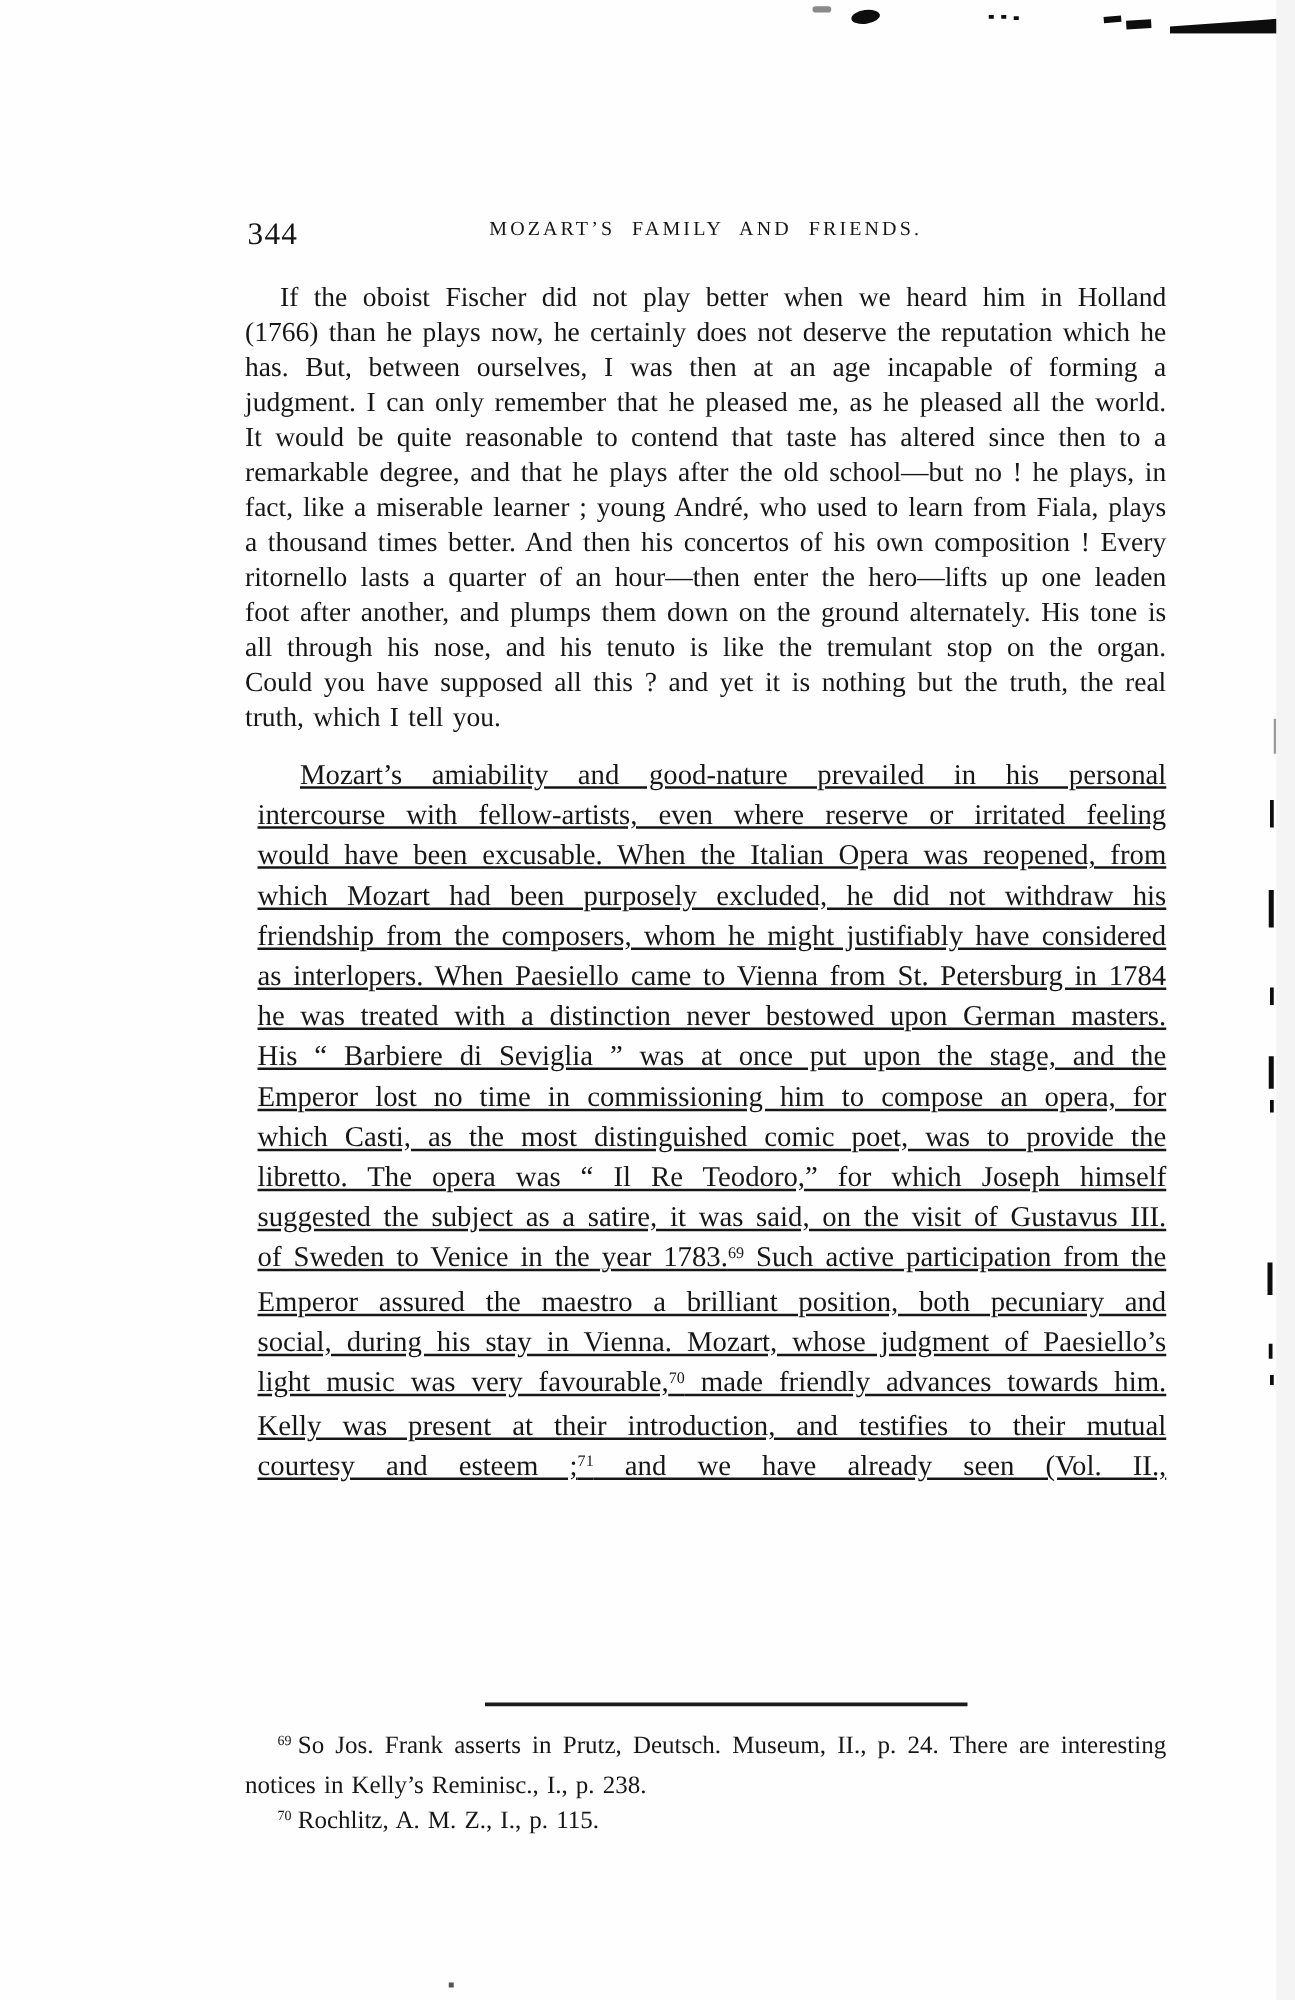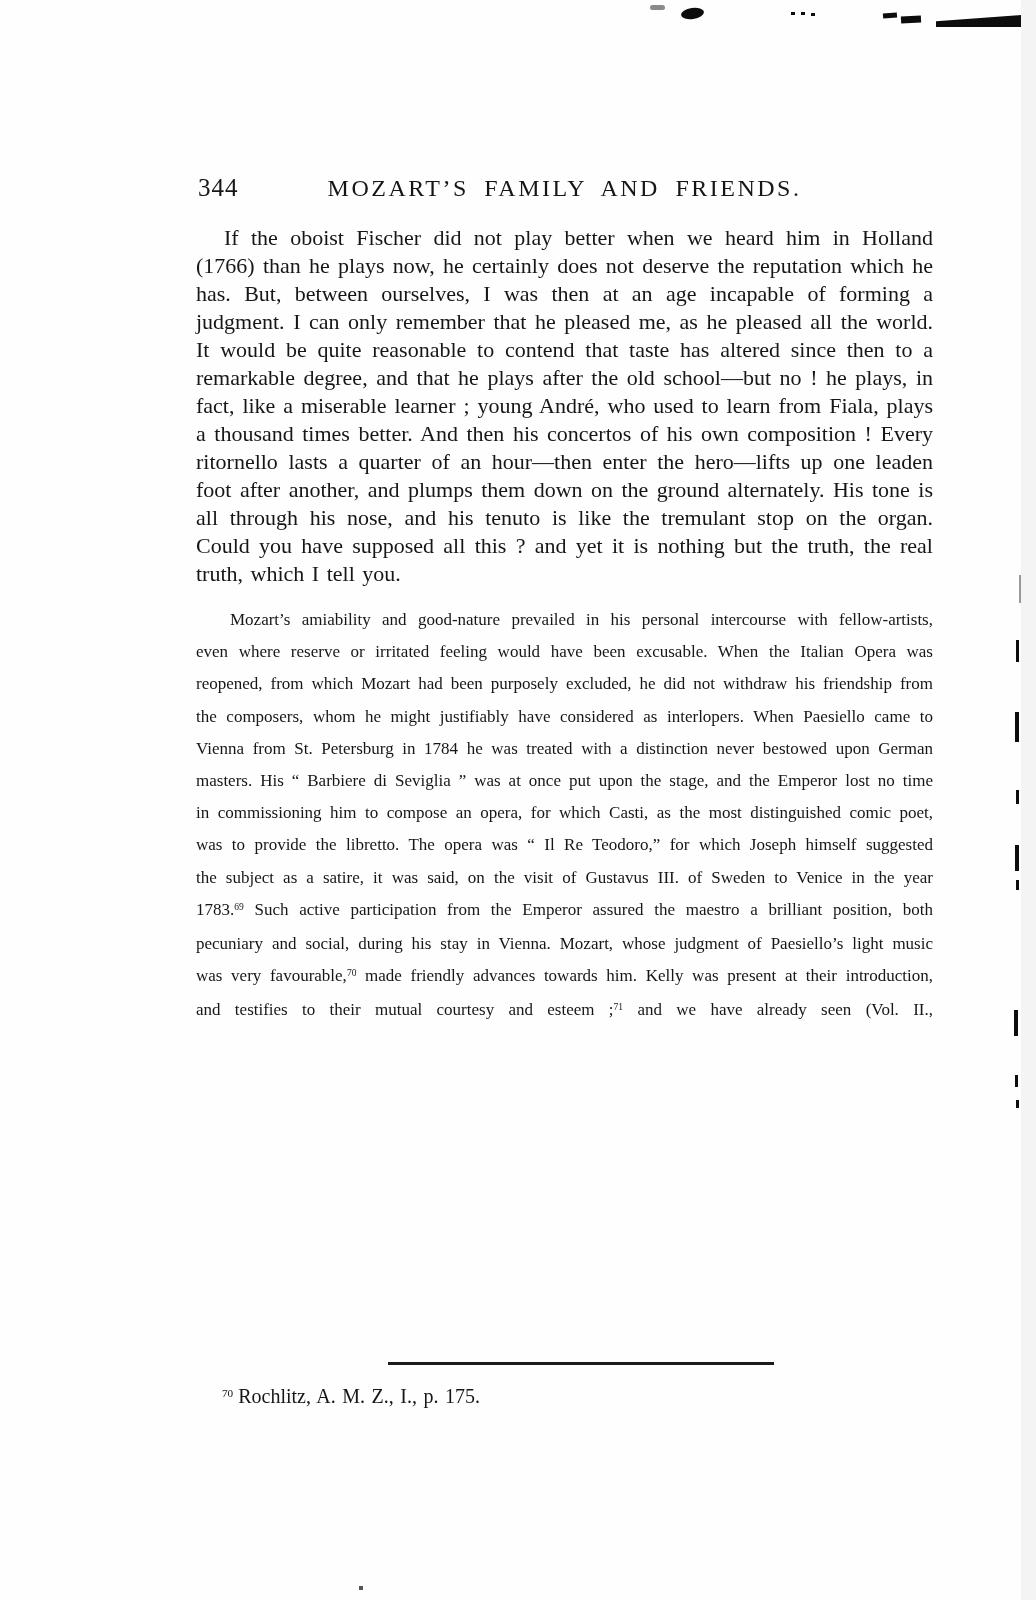--- a/index.html
+++ b/index.html
@@ -20,43 +20,44 @@
   .header {
     position: absolute;
     left: 196px; top: 172px; width: 737px; height: 34px;
   }
   .pagenum {
     position: absolute; left: 2px; top: 2px;
     font-size: 25px; letter-spacing: 1px;
   }
   .running-title {
     display: block; text-align: center;
-    font-size: 24px; letter-spacing: 2.5px; word-spacing: 7px;
+    font-size: 16px; letter-spacing: 2.5px; word-spacing: 7px;
     padding-top: 3px;
   }
 
   
   .content {
     position: absolute;
     left: 196px; top: 224px; width: 737px;
   }
   .quote {
     margin: 0;
     font-size: 22px; line-height: 28px;
     text-align: justify;
     text-indent: 28px;
     word-spacing: 2px;
   }
   .mainpara {
-    margin: 16px 0 0 0;
-    font-size: 17px; line-height: 32.2px;
+    margin: 16px 0 0 10px;
+    font-size: 23px; line-height: 32.2px;
     text-align: justify;
     text-align-last: justify;
     text-indent: 34px;
     word-spacing: 3.5px;
+    text-decoration: underline;
   }
   .fnref {
     font-size: 0.56em;
     vertical-align: baseline;
     position: relative; top: -0.55em;
     letter-spacing: 0;
   }
 
   
   .fn-rule {
@@ -91,21 +92,22 @@
     <span class="running-title">MOZART’S FAMILY AND FRIENDS.</span>
   </div>
 
   <div class="content">
     <p class="quote">If the oboist Fischer did not play better when we heard him in Holland (1766) than he plays now, he certainly does not deserve the reputation which he has.  But, between ourselves, I was then at an age incapable of forming a judgment.  I can only remember that he pleased me, as he pleased all the world.  It would be quite reasonable to contend that taste has altered since then to a remarkable degree, and that he plays after the old school—but no ! he plays, in fact, like a miserable learner ; young André, who used to learn from Fiala, plays a thousand times better.  And then his concertos of his own composition !  Every ritornello lasts a quarter of an hour—then enter the hero—lifts up one leaden foot after another, and plumps them down on the ground alternately.  His tone is all through his nose, and his tenuto is like the tremulant stop on the organ.  Could you have supposed all this ? and yet it is nothing but the truth, the real truth, which I tell you.</p>
     <p class="mainpara"><span>Mozart’s amiability and good-nature prevailed in his personal intercourse with fellow-artists, even where reserve or irritated feeling would have been excusable.  When the Italian Opera was reopened, from which Mozart had been purposely excluded, he did not withdraw his friendship from the composers, whom he might justifiably have considered as interlopers.  When Paesiello came to Vienna from St. Petersburg in 1784 he was treated with a distinction never bestowed upon German masters.  His “ Barbiere di Seviglia ” was at once put upon the stage, and the Emperor lost no time in commissioning him to compose an opera, for which Casti, as the most distinguished comic poet, was to provide the libretto.  The opera was “ Il Re Teodoro,” for which Joseph himself suggested the subject as a satire, it was said, on the visit of Gustavus III. of Sweden to Venice in the year 1783.</span><sup class="fnref">69</sup><span> Such active participation from the Emperor assured the maestro a brilliant position, both pecuniary and social, during his stay in Vienna.  Mozart, whose judgment of Paesiello’s light music was very favourable,</span><sup class="fnref">70</sup><span> made friendly advances towards him.  Kelly was present at their introduction, and testifies to their mutual courtesy and esteem ;</span><sup class="fnref">71</sup><span> and we have already seen (Vol. II.,</span></p>
   </div>
 
   <div class="fn-rule"></div>
   <div class="footnotes">
-    <p class="footnote"><sup class="fnref fnmark">70</sup><span>Rochlitz, A. M. Z., I., p. 175.</span></p>
+    <p class="footnote"><sup class="fnref fnmark">69</sup><span>So Jos. Frank asserts in Prutz, Deutsch. Museum, II., p. 24.  There are interesting notices in Kelly’s Reminisc., I., p. 238.</span></p>
+    <p class="footnote"><sup class="fnref fnmark">70</sup><span>Rochlitz, A. M. Z., I., p. 115.</span></p>
   </div>
 
   <div>
     <div class="artifact" style="left:650px; top:5px; width:15px; height:5px; background:#8a8a8a; border-radius:3px;"></div>
     <div class="artifact" style="left:681px; top:8px; width:23px; height:11px; border-radius:50%; transform:rotate(-8deg);"></div>
     <div class="artifact" style="left:791px; top:12px; width:4px; height:3px;"></div>
     <div class="artifact" style="left:801px; top:12px; width:4px; height:3px;"></div>
     <div class="artifact" style="left:811px; top:13px; width:4px; height:3px;"></div>
     <div class="artifact" style="left:883px; top:13px; width:14px; height:5px; transform:rotate(-5deg);"></div>
     <div class="artifact" style="left:901px; top:16px; width:20px; height:7px; transform:rotate(-3deg);"></div>

